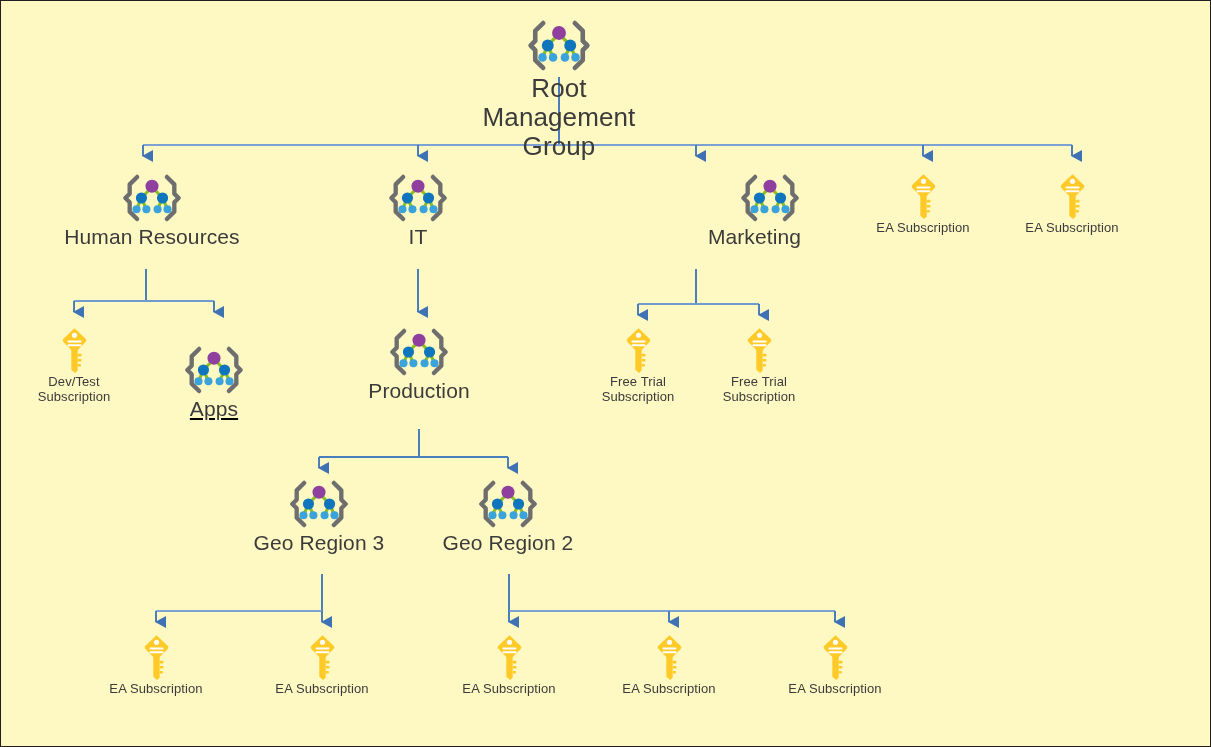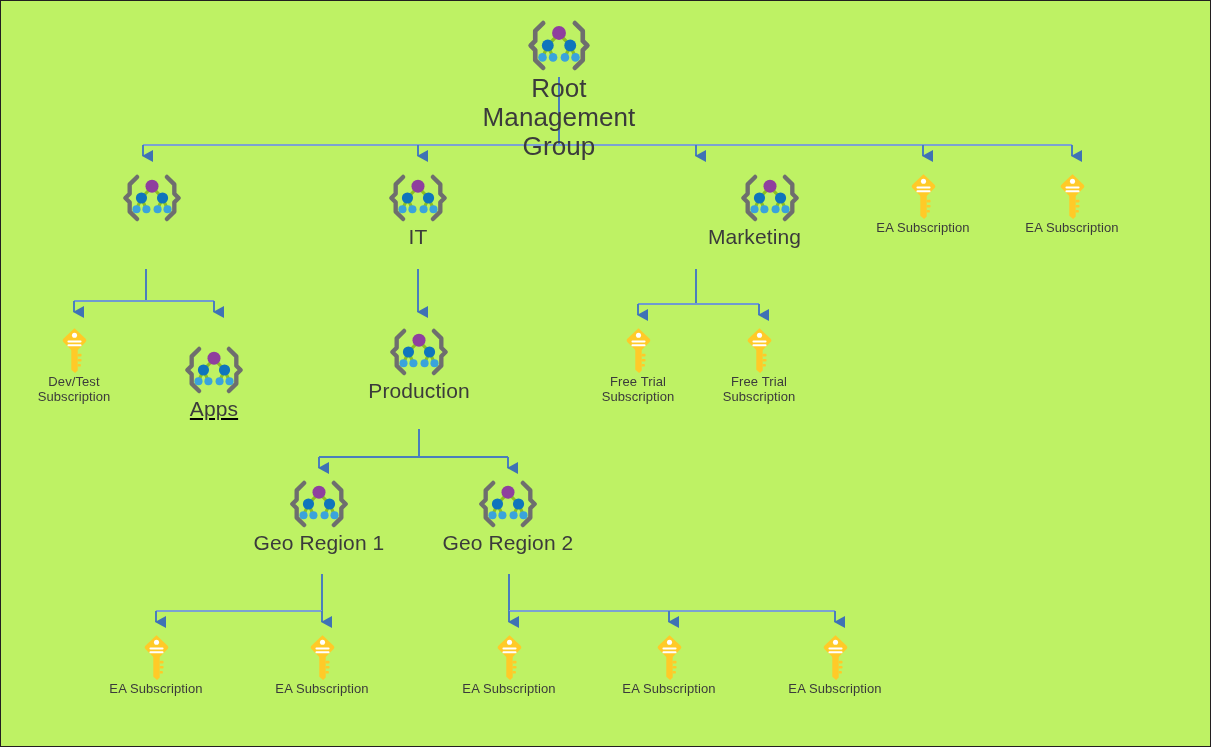--- a/index.html
+++ b/index.html
@@ -7,21 +7,21 @@
     padding: 0;
     background: #ffffff;
   }
   body {
     font-family: "Liberation Sans", "DejaVu Sans", sans-serif;
   }
   #canvas {
     position: relative;
     width: 1211px;
     height: 747px;
-    background: #bef264;
+    background: #fef9c3;
     border: 1px solid #231f20;
     box-sizing: border-box;
     overflow: hidden;
   }
   #edges {
     position: absolute;
     left: 0;
     top: 0;
     width: 1211px;
     height: 747px;
@@ -145,20 +145,21 @@
               <path d="M67 40 L75 58"></path>
     </g>
     <circle cx="25" cy="58" r="6.5" fill="#3aa3dc"></circle>
     <circle cx="41" cy="58" r="6.5" fill="#3aa3dc"></circle>
     <circle cx="59" cy="58" r="6.5" fill="#3aa3dc"></circle>
     <circle cx="75" cy="58" r="6.5" fill="#3aa3dc"></circle>
     <circle cx="33" cy="40" r="9" fill="#0f75bc"></circle>
     <circle cx="67" cy="40" r="9" fill="#0f75bc"></circle>
     <circle cx="50" cy="21" r="10.5" fill="#8f3f9e"></circle>
   </svg></span>
+        <span class="label label-md">Human Resources</span>
       </div>
       <div class="node" style="left: 417px; top: 172px;">
         <span class="icon-wrap">
   <svg width="62" height="50" viewBox="0 0 100 80" xmlns="http://www.w3.org/2000/svg">
     <g stroke="#6e6e6e" stroke-width="7" fill="none" stroke-linecap="round" stroke-linejoin="round">
       <path d="M26 6 L14 18 L14 33 L7 40 L14 47 L14 62 L26 74"></path>
       <path d="M74 6 L86 18 L86 33 L93 40 L86 47 L86 62 L74 74"></path>
     </g>
     <g stroke="#8cbe22" stroke-width="5" fill="none" stroke-linecap="round">
       <path d="M50 22 L33 40"></path>
@@ -352,21 +353,21 @@
               <path d="M67 40 L75 58"></path>
     </g>
     <circle cx="25" cy="58" r="6.5" fill="#3aa3dc"></circle>
     <circle cx="41" cy="58" r="6.5" fill="#3aa3dc"></circle>
     <circle cx="59" cy="58" r="6.5" fill="#3aa3dc"></circle>
     <circle cx="75" cy="58" r="6.5" fill="#3aa3dc"></circle>
     <circle cx="33" cy="40" r="9" fill="#0f75bc"></circle>
     <circle cx="67" cy="40" r="9" fill="#0f75bc"></circle>
     <circle cx="50" cy="21" r="10.5" fill="#8f3f9e"></circle>
   </svg></span>
-        <span class="label label-md">Geo Region 1</span>
+        <span class="label label-md">Geo Region 3</span>
       </div>
       <div class="node" style="left: 507px; top: 478px;">
         <span class="icon-wrap">
   <svg width="62" height="50" viewBox="0 0 100 80" xmlns="http://www.w3.org/2000/svg">
     <g stroke="#6e6e6e" stroke-width="7" fill="none" stroke-linecap="round" stroke-linejoin="round">
       <path d="M26 6 L14 18 L14 33 L7 40 L14 47 L14 62 L26 74"></path>
       <path d="M74 6 L86 18 L86 33 L93 40 L86 47 L86 62 L74 74"></path>
     </g>
     <g stroke="#8cbe22" stroke-width="5" fill="none" stroke-linecap="round">
       <path d="M50 22 L33 40"></path>

